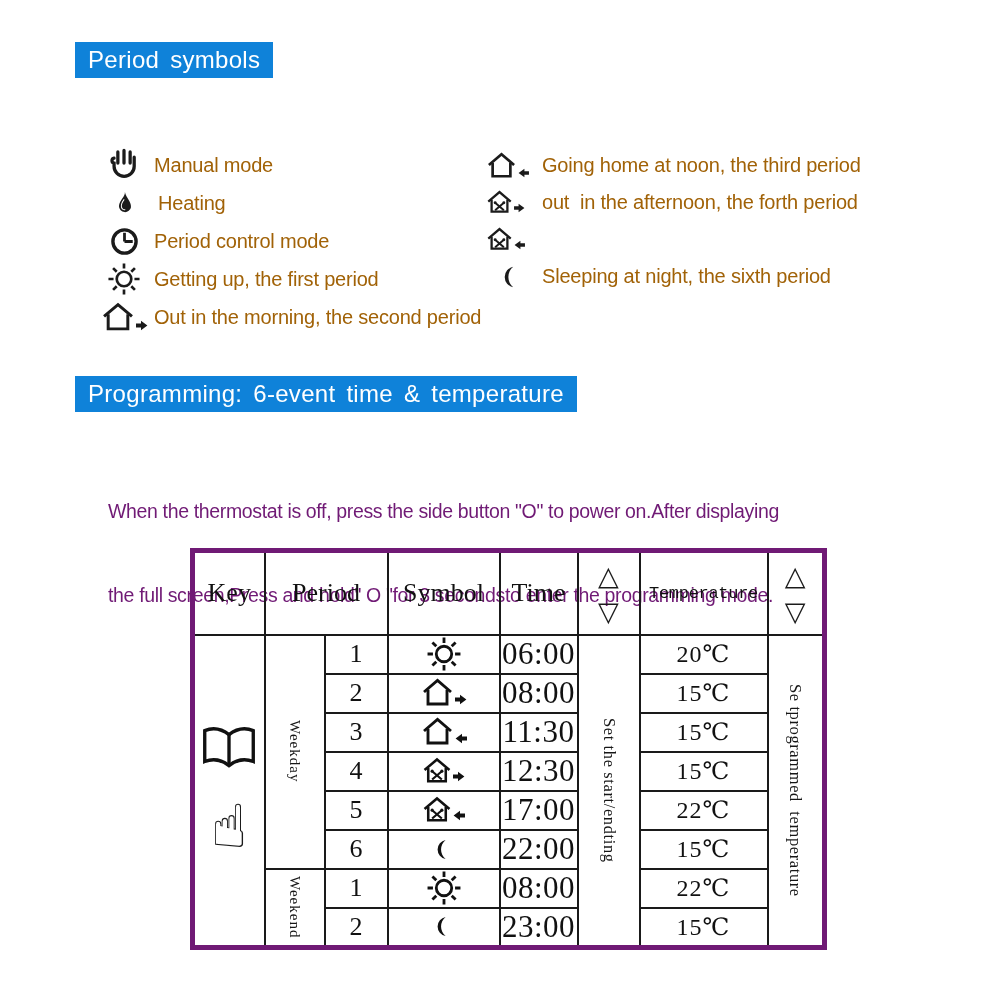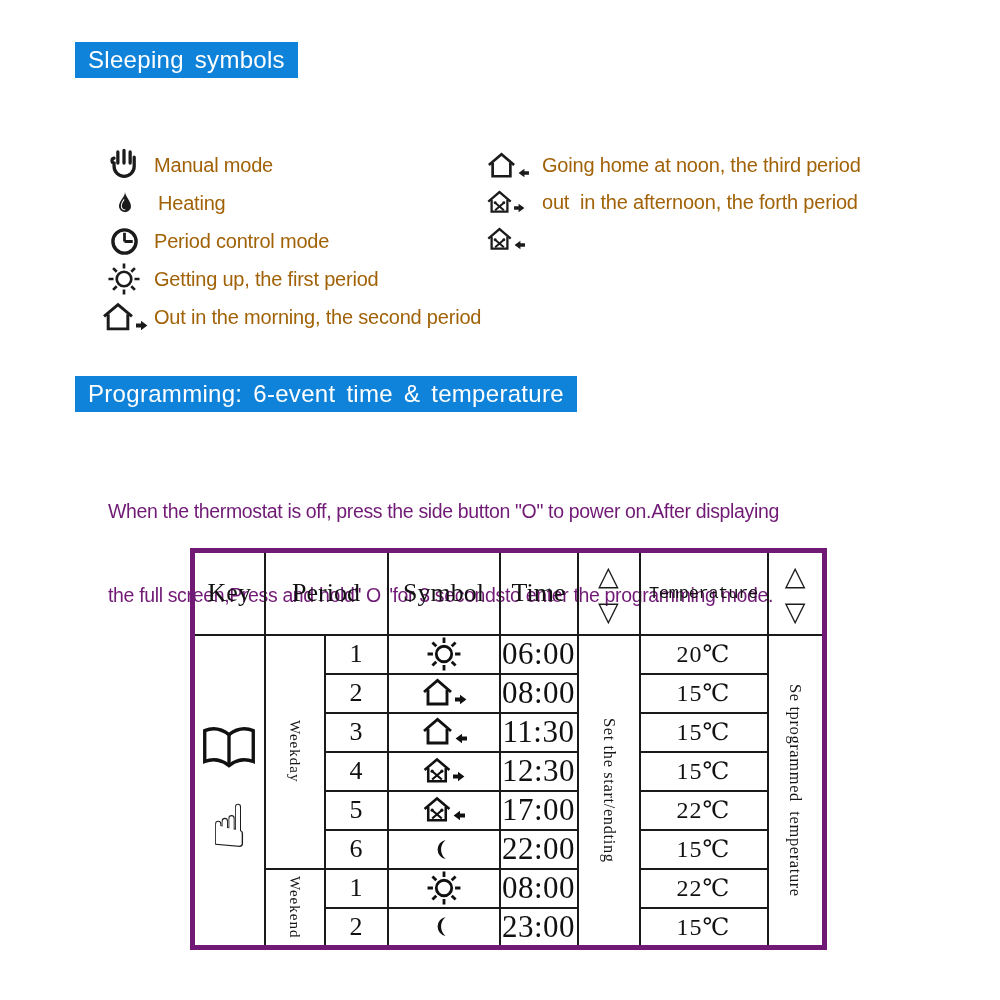--- a/index.html
+++ b/index.html
@@ -110,21 +110,21 @@
       <g stroke="currentColor" stroke-width="1.8" fill="none">
         <path d="M2 3.2 C6.5 1.4 11 2.2 15 5.4 C19 2.2 23.5 1.4 28 3.2 V19.8 C23.5 18 19 18.8 15 22 C11 18.8 6.5 18 2 19.8 Z"></path>
         <path d="M15 5.4 V22"></path>
       </g>
     </symbol>
   </defs>
 </svg>
 
 <div class="page">
 
-  <div class="badge b1">Sleeping symbols</div>
+  <div class="badge b1">Period symbols</div>
 
   <div class="legend left">
     <div class="legend-row">
       <span class="icon-box">
         <svg width="34" height="34">
             <use href="#sym-hand-manual"></use>
           </svg>
         </span>
       <span class="legend-label">Manual mode</span>
     </div>
@@ -190,20 +190,28 @@
     </div>
     <div class="legend-row">
       <span class="icon-box combo">
         <svg width="27" height="25">
             <use href="#sym-house-meal"></use>
           </svg>
         <svg class="arr" width="11" height="10">
             <use href="#sym-arrow-l"></use>
           </svg>
         </span>
+    </div>
+    <div class="legend-row">
+      <span class="icon-box" style="justify-content:center">
+        <svg width="17" height="26">
+            <use href="#sym-moon"></use>
+          </svg>
+        </span>
+      <span class="legend-label">Sleeping at night, the sixth period</span>
     </div>
   </div>
 
   <div class="badge b2">Programming: 6-event time &amp; temperature</div>
 
   <div class="para">
     <div>When the thermostat is off, press the side button "O" to power on.After displaying</div>
     <div>the full screen,Press and hold" O "for 3 secondsto enter the programming mode.</div>
   </div>
 

